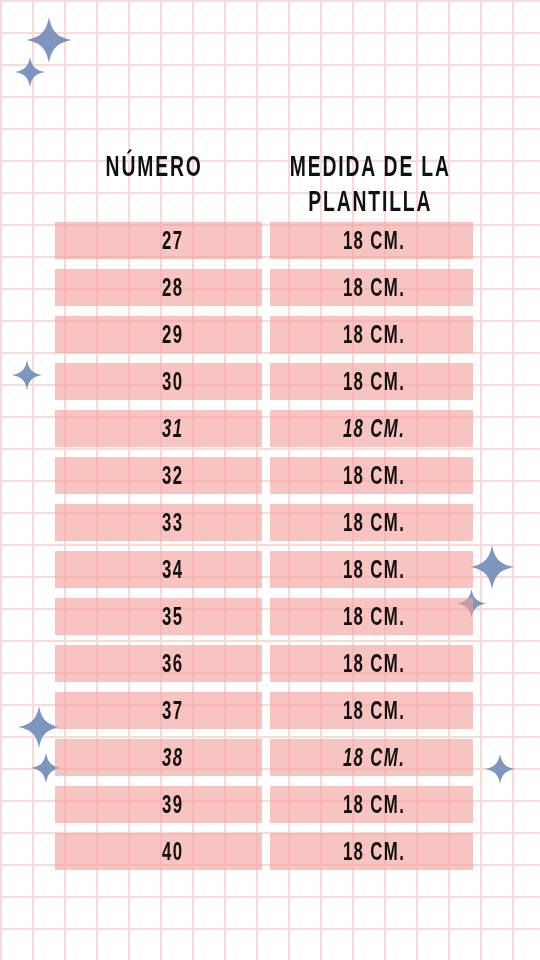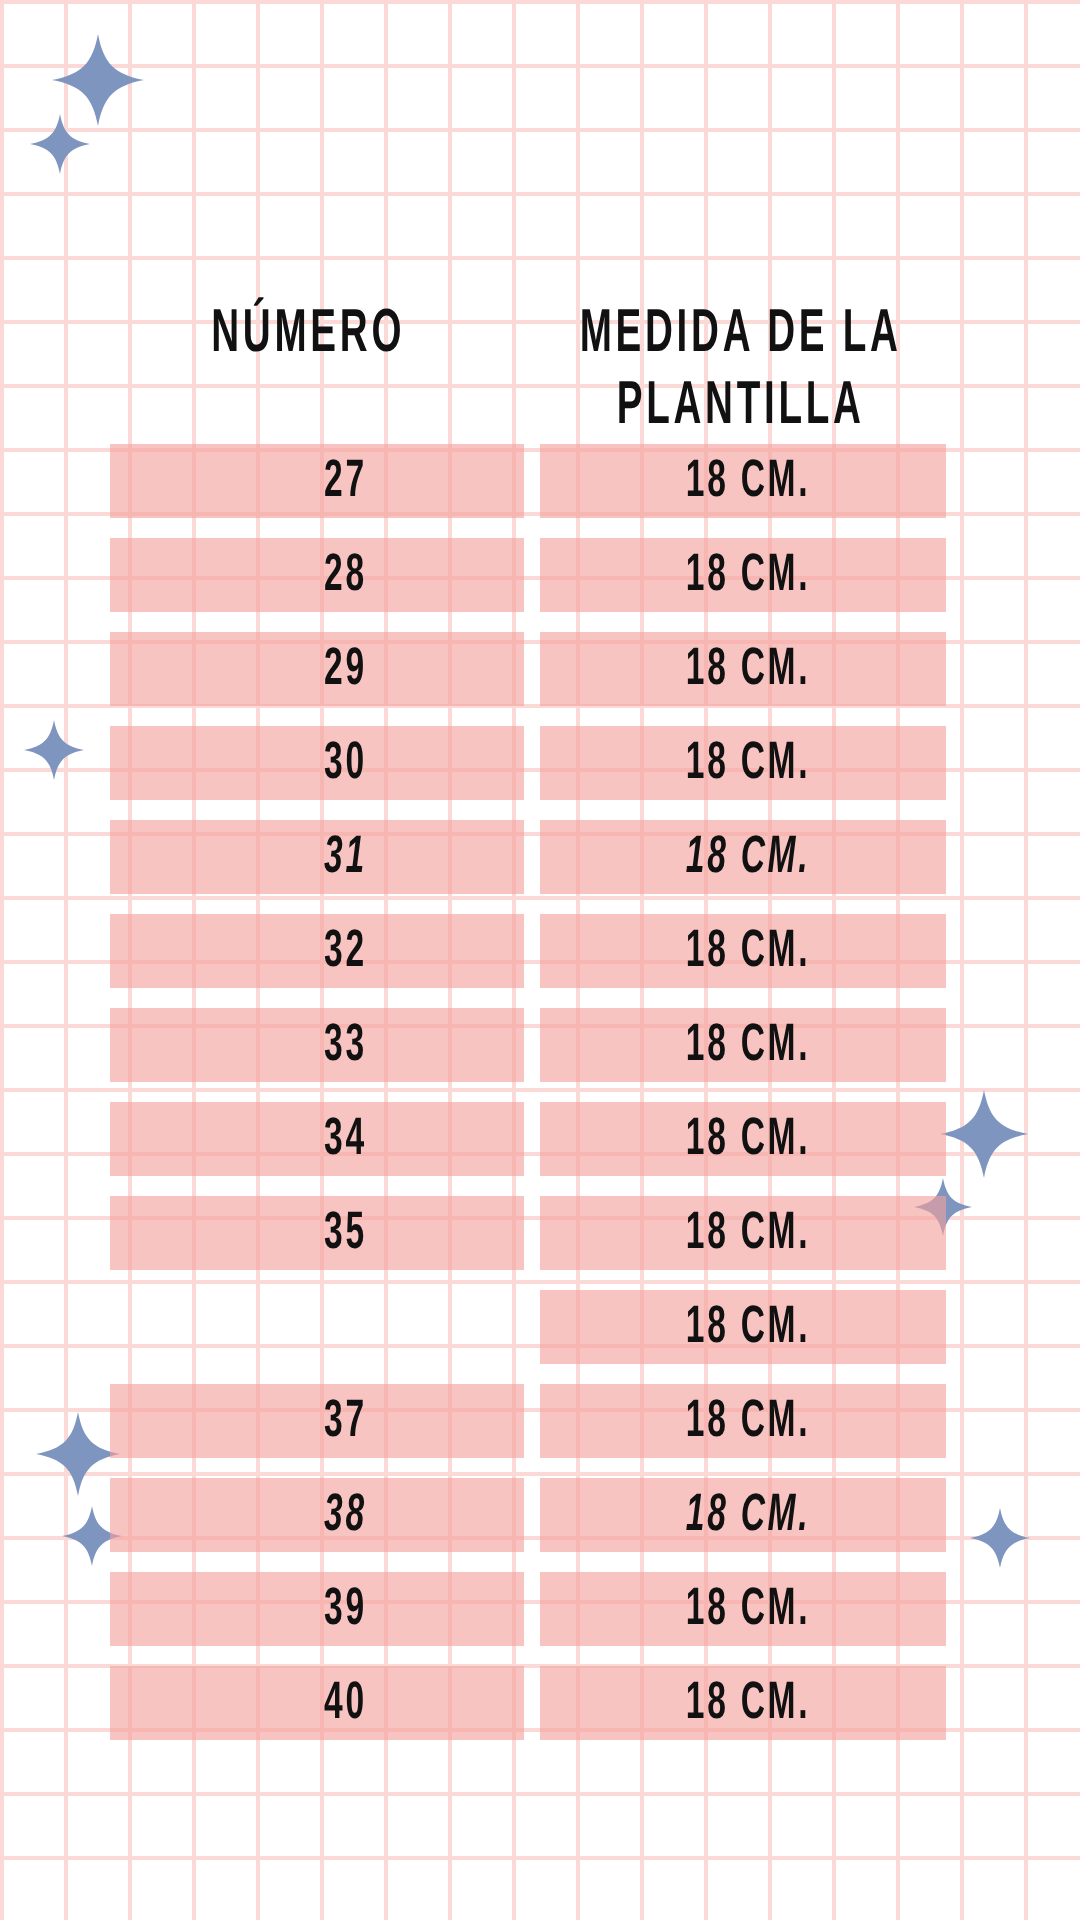--- a/index.html
+++ b/index.html
@@ -322,20 +322,25 @@
             <span>35</span>
           </div>
         </div>
         <div class="cell cell-right">
           <div class="cell-text">
             <span>18 CM.</span>
           </div>
         </div>
       </div>
       <div class="row" style="top: 645px;">
+        <div class="cell cell-left">
+          <div class="cell-text">
+            <span>36</span>
+          </div>
+        </div>
         <div class="cell cell-right">
           <div class="cell-text">
             <span>18 CM.</span>
           </div>
         </div>
       </div>
       <div class="row" style="top: 692px;">
         <div class="cell cell-left">
           <div class="cell-text">
             <span>37</span>

